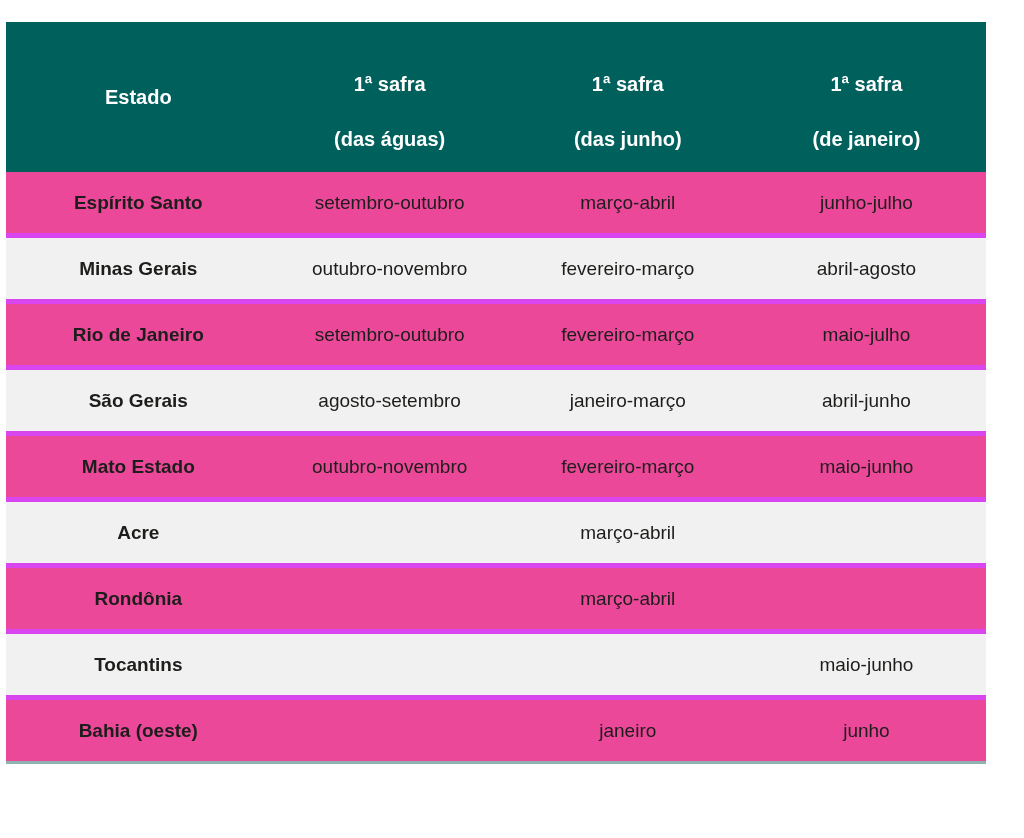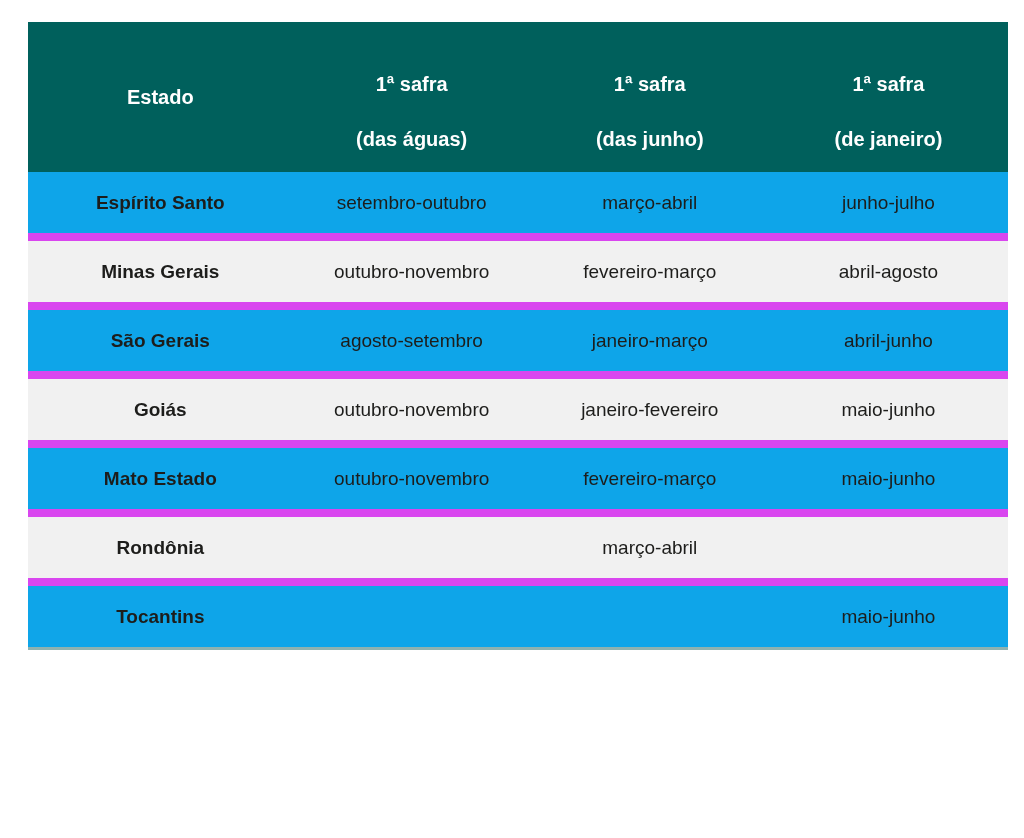--- a/index.html
+++ b/index.html
@@ -6,21 +6,21 @@
     margin: 0;
     padding: 0;
     background: #ffffff;
     width: 1024px;
     height: 838px;
     font-family: "Liberation Sans", "DejaVu Sans", sans-serif;
     -webkit-font-smoothing: antialiased;
   }
   .table-wrap {
     position: absolute;
-    left: 28px;
+    left: 6px;
     top: 22px;
     width: 980px;
   }
   table.safra-table {
     width: 100%;
     border-collapse: collapse;
     border-bottom: 3px solid #8EB2B0;
     table-layout: fixed;
   }
   col.c-estado  { width: 27%; }
@@ -33,23 +33,23 @@
     color: #ffffff;
     font-size: 20px;
     font-weight: bold;
     text-align: center;
     vertical-align: middle;
     padding: 20px 4px;
     line-height: 26px;
   }
   thead th .hline { display: block; margin-top: 29px; }
 
-  tbody tr { background: #0ea5e9; }
+  tbody tr { background: #ec4899; }
   tbody tr:nth-child(even) { background: #F1F1F1; }
-  tbody tr + tr { border-top: 8px solid #d946ef; }
+  tbody tr + tr { border-top: 5px solid #d946ef; }
 
   tbody td {
     text-align: center;
     vertical-align: middle;
     font-size: 19px;
     color: #1D1D1B;
     padding: 18px 4px;
     line-height: 25px;
   }
   tbody td.state {
@@ -95,44 +95,56 @@
         <td>março-abril</td>
         <td>junho-julho</td>
       </tr>
       <tr>
         <td class="state"><span>Minas Gerais</span></td>
         <td>outubro-novembro</td>
         <td>fevereiro-março</td>
         <td>abril-agosto</td>
       </tr>
       <tr>
+        <td class="state"><span>Rio de Janeiro</span></td>
+        <td>setembro-outubro</td>
+        <td>fevereiro-março</td>
+        <td>maio-julho</td>
+      </tr>
+      <tr>
         <td class="state"><span>São Gerais</span></td>
         <td>agosto-setembro</td>
         <td>janeiro-março</td>
         <td>abril-junho</td>
       </tr>
       <tr>
-        <td class="state"><span>Goiás</span></td>
-        <td>outubro-novembro</td>
-        <td>janeiro-fevereiro</td>
-        <td>maio-junho</td>
-      </tr>
-      <tr>
         <td class="state"><span>Mato Estado</span></td>
         <td>outubro-novembro</td>
         <td>fevereiro-março</td>
         <td>maio-junho</td>
+      </tr>
+      <tr>
+        <td class="state"><span>Acre</span></td>
+        <td></td>
+        <td>março-abril</td>
+        <td></td>
       </tr>
       <tr>
         <td class="state"><span>Rondônia</span></td>
         <td></td>
         <td>março-abril</td>
         <td></td>
       </tr>
       <tr>
         <td class="state"><span>Tocantins</span></td>
         <td></td>
         <td></td>
         <td>maio-junho</td>
       </tr>
+      <tr>
+        <td class="state"><span>Bahia (oeste)</span></td>
+        <td></td>
+        <td>janeiro</td>
+        <td>junho</td>
+      </tr>
     </tbody>
   </table>
 </div>
 
 </body></html>

